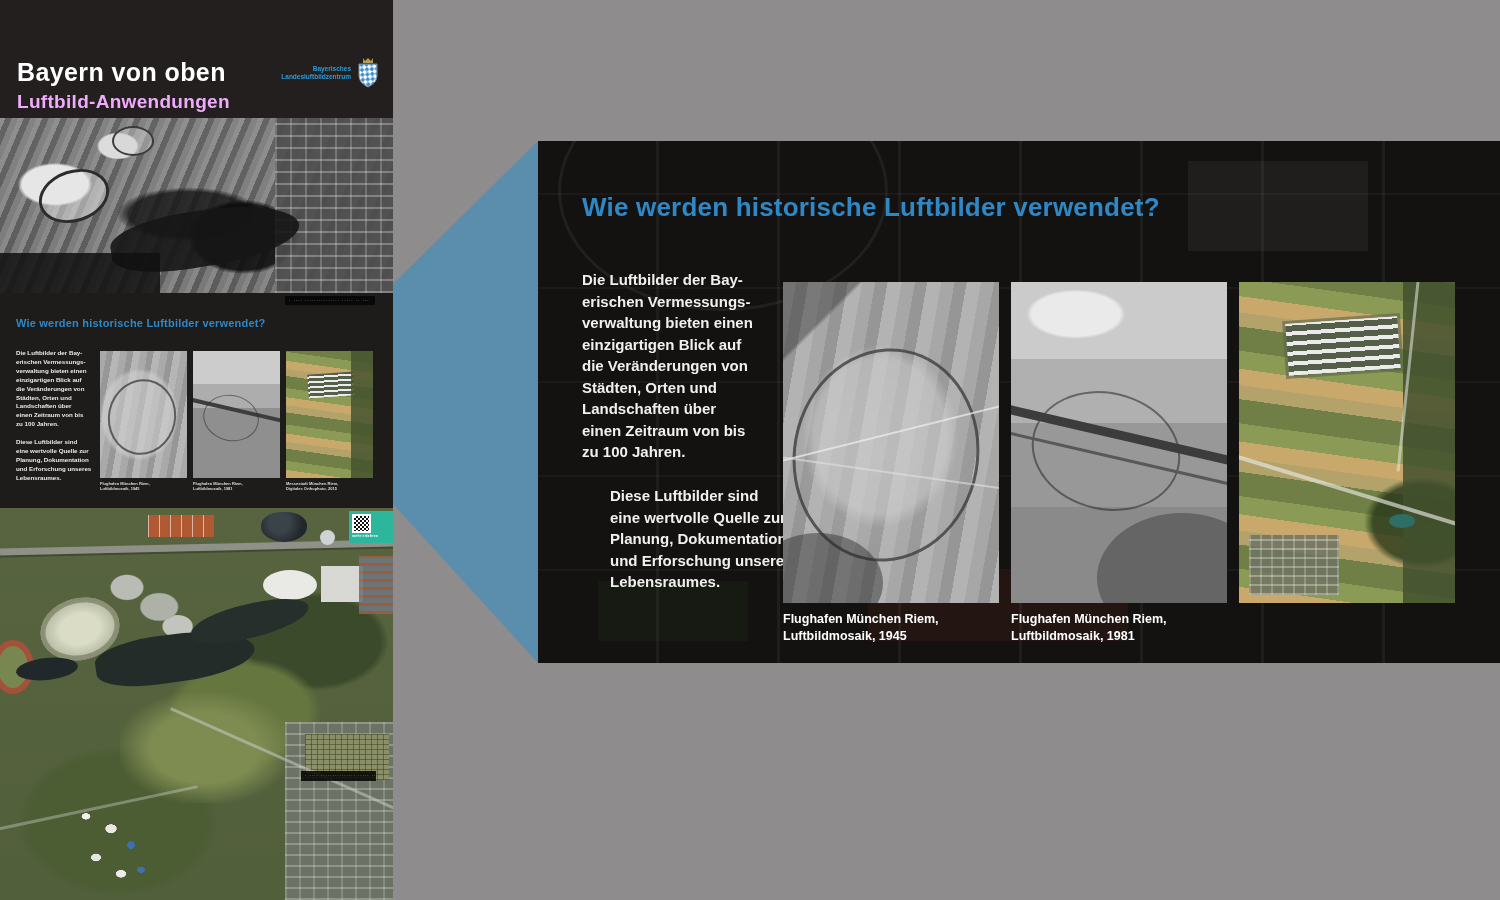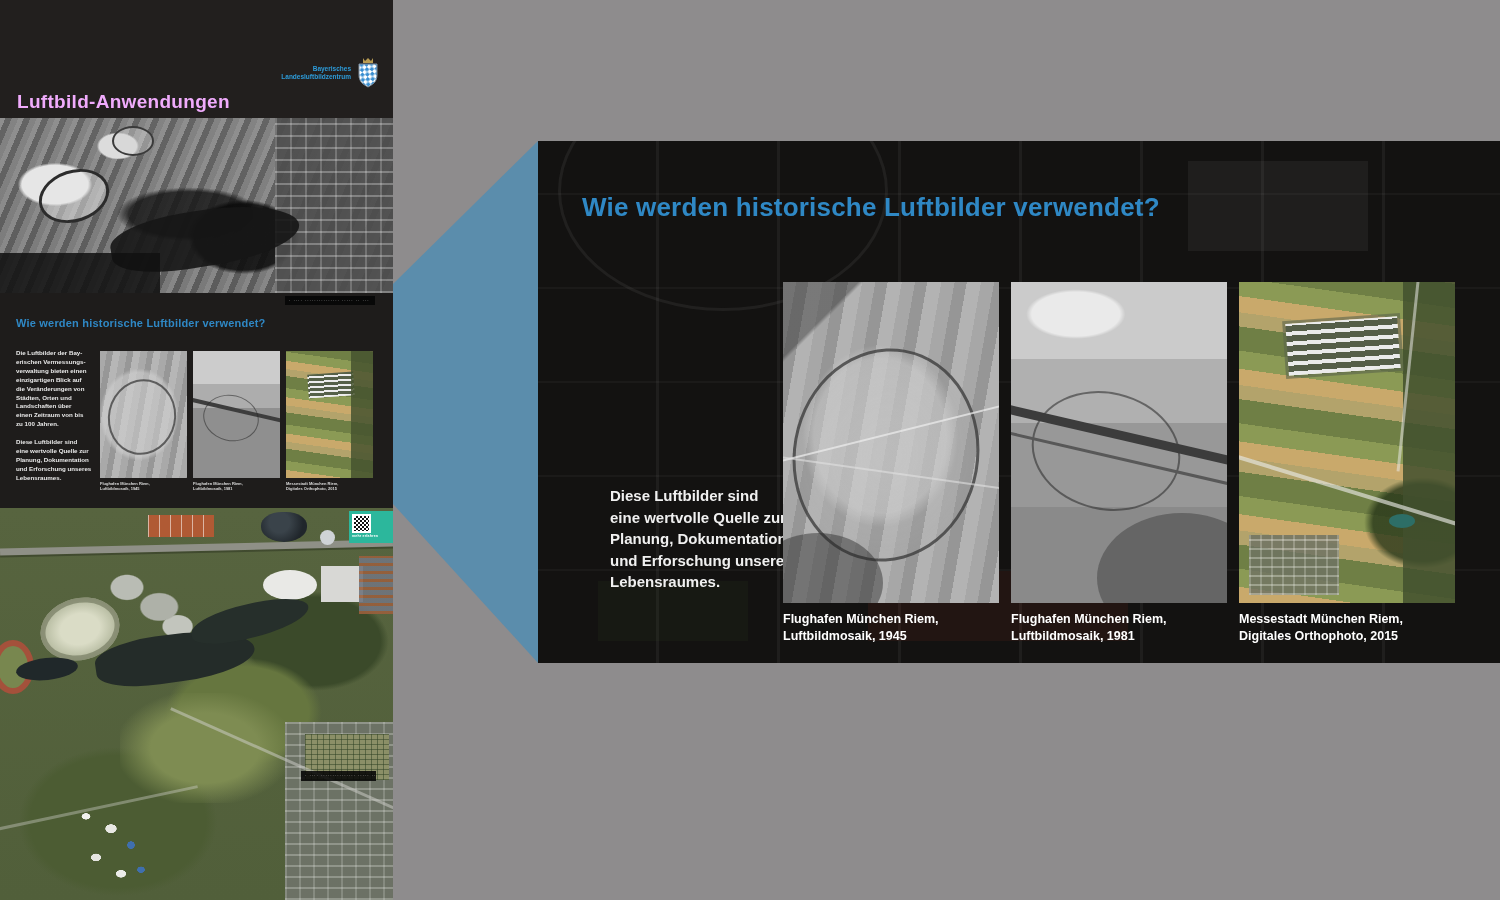--- a/index.html
+++ b/index.html
@@ -159,20 +159,21 @@
       repeating-linear-gradient(90deg, rgba(255,255,255,.25) 0 2px, transparent 2px 11px), #707463;}
 </style>
 </head>
 <body>
 
 <div id="canvas">
 
   <div id="poster">
 
     <div id="poster-header">
+      <div id="poster-title">Bayern von oben</div>
       <div id="poster-subtitle">Luftbild-Anwendungen</div>
       <div id="logo">
         <div id="logo-text" class="pre">Bayerisches
 Landesluftbildzentrum</div>
         <svg width="24" height="30" viewBox="0 0 24 30">
           <defs>
             <pattern id="loz" width="7" height="7" patternUnits="userSpaceOnUse" patternTransform="rotate(40)">
               <rect width="7" height="7" fill="#ffffff"></rect>
               <rect width="3.5" height="3.5" fill="#3a8fd1"></rect>
               <rect x="3.5" y="3.5" width="3.5" height="3.5" fill="#3a8fd1"></rect>
@@ -262,20 +263,29 @@
   </svg>
 
   <div id="panel">
     <div class="tex-streets"></div>
     <div class="tex-curve"></div>
     <div class="tex-block1"></div>
     <div class="tex-block2"></div>
     <div class="tex-block3"></div>
 
     <div id="panel-heading">Wie werden historische Luftbilder verwendet?</div>
+    <div id="panel-p1" class="panel-body pre">Die Luftbilder der Bay-
+erischen Vermessungs-
+verwaltung bieten einen
+einzigartigen Blick auf
+die Veränderungen von
+Städten, Orten und
+Landschaften über
+einen Zeitraum von bis
+zu 100 Jahren.</div>
     <div id="panel-p2" class="panel-body pre">Diese Luftbilder sind
 eine wertvolle Quelle zur
 Planung, Dokumentation
 und Erforschung unseres
 Lebensraumes.</div>
 
     <div id="figure-0" class="figure">
       <div id="fig-img-0" class="fig-img">
         <div class="ring"></div>
         <div class="strip1"></div>
@@ -299,18 +309,16 @@
 
     <div id="figure-2" class="figure">
       <div id="fig-img-2" class="fig-img">
         <div class="wood"></div>
         <div class="halls"></div>
         <div class="road1"></div>
         <div class="road2"></div>
         <div class="lake"></div>
         <div class="town"></div>
       </div>
-      <div class="fig-cap pre">Messestadt München Riem,
-Digitales Orthophoto, 2015</div>
     </div>
   </div>
 
 </div>
 
 </body></html>

